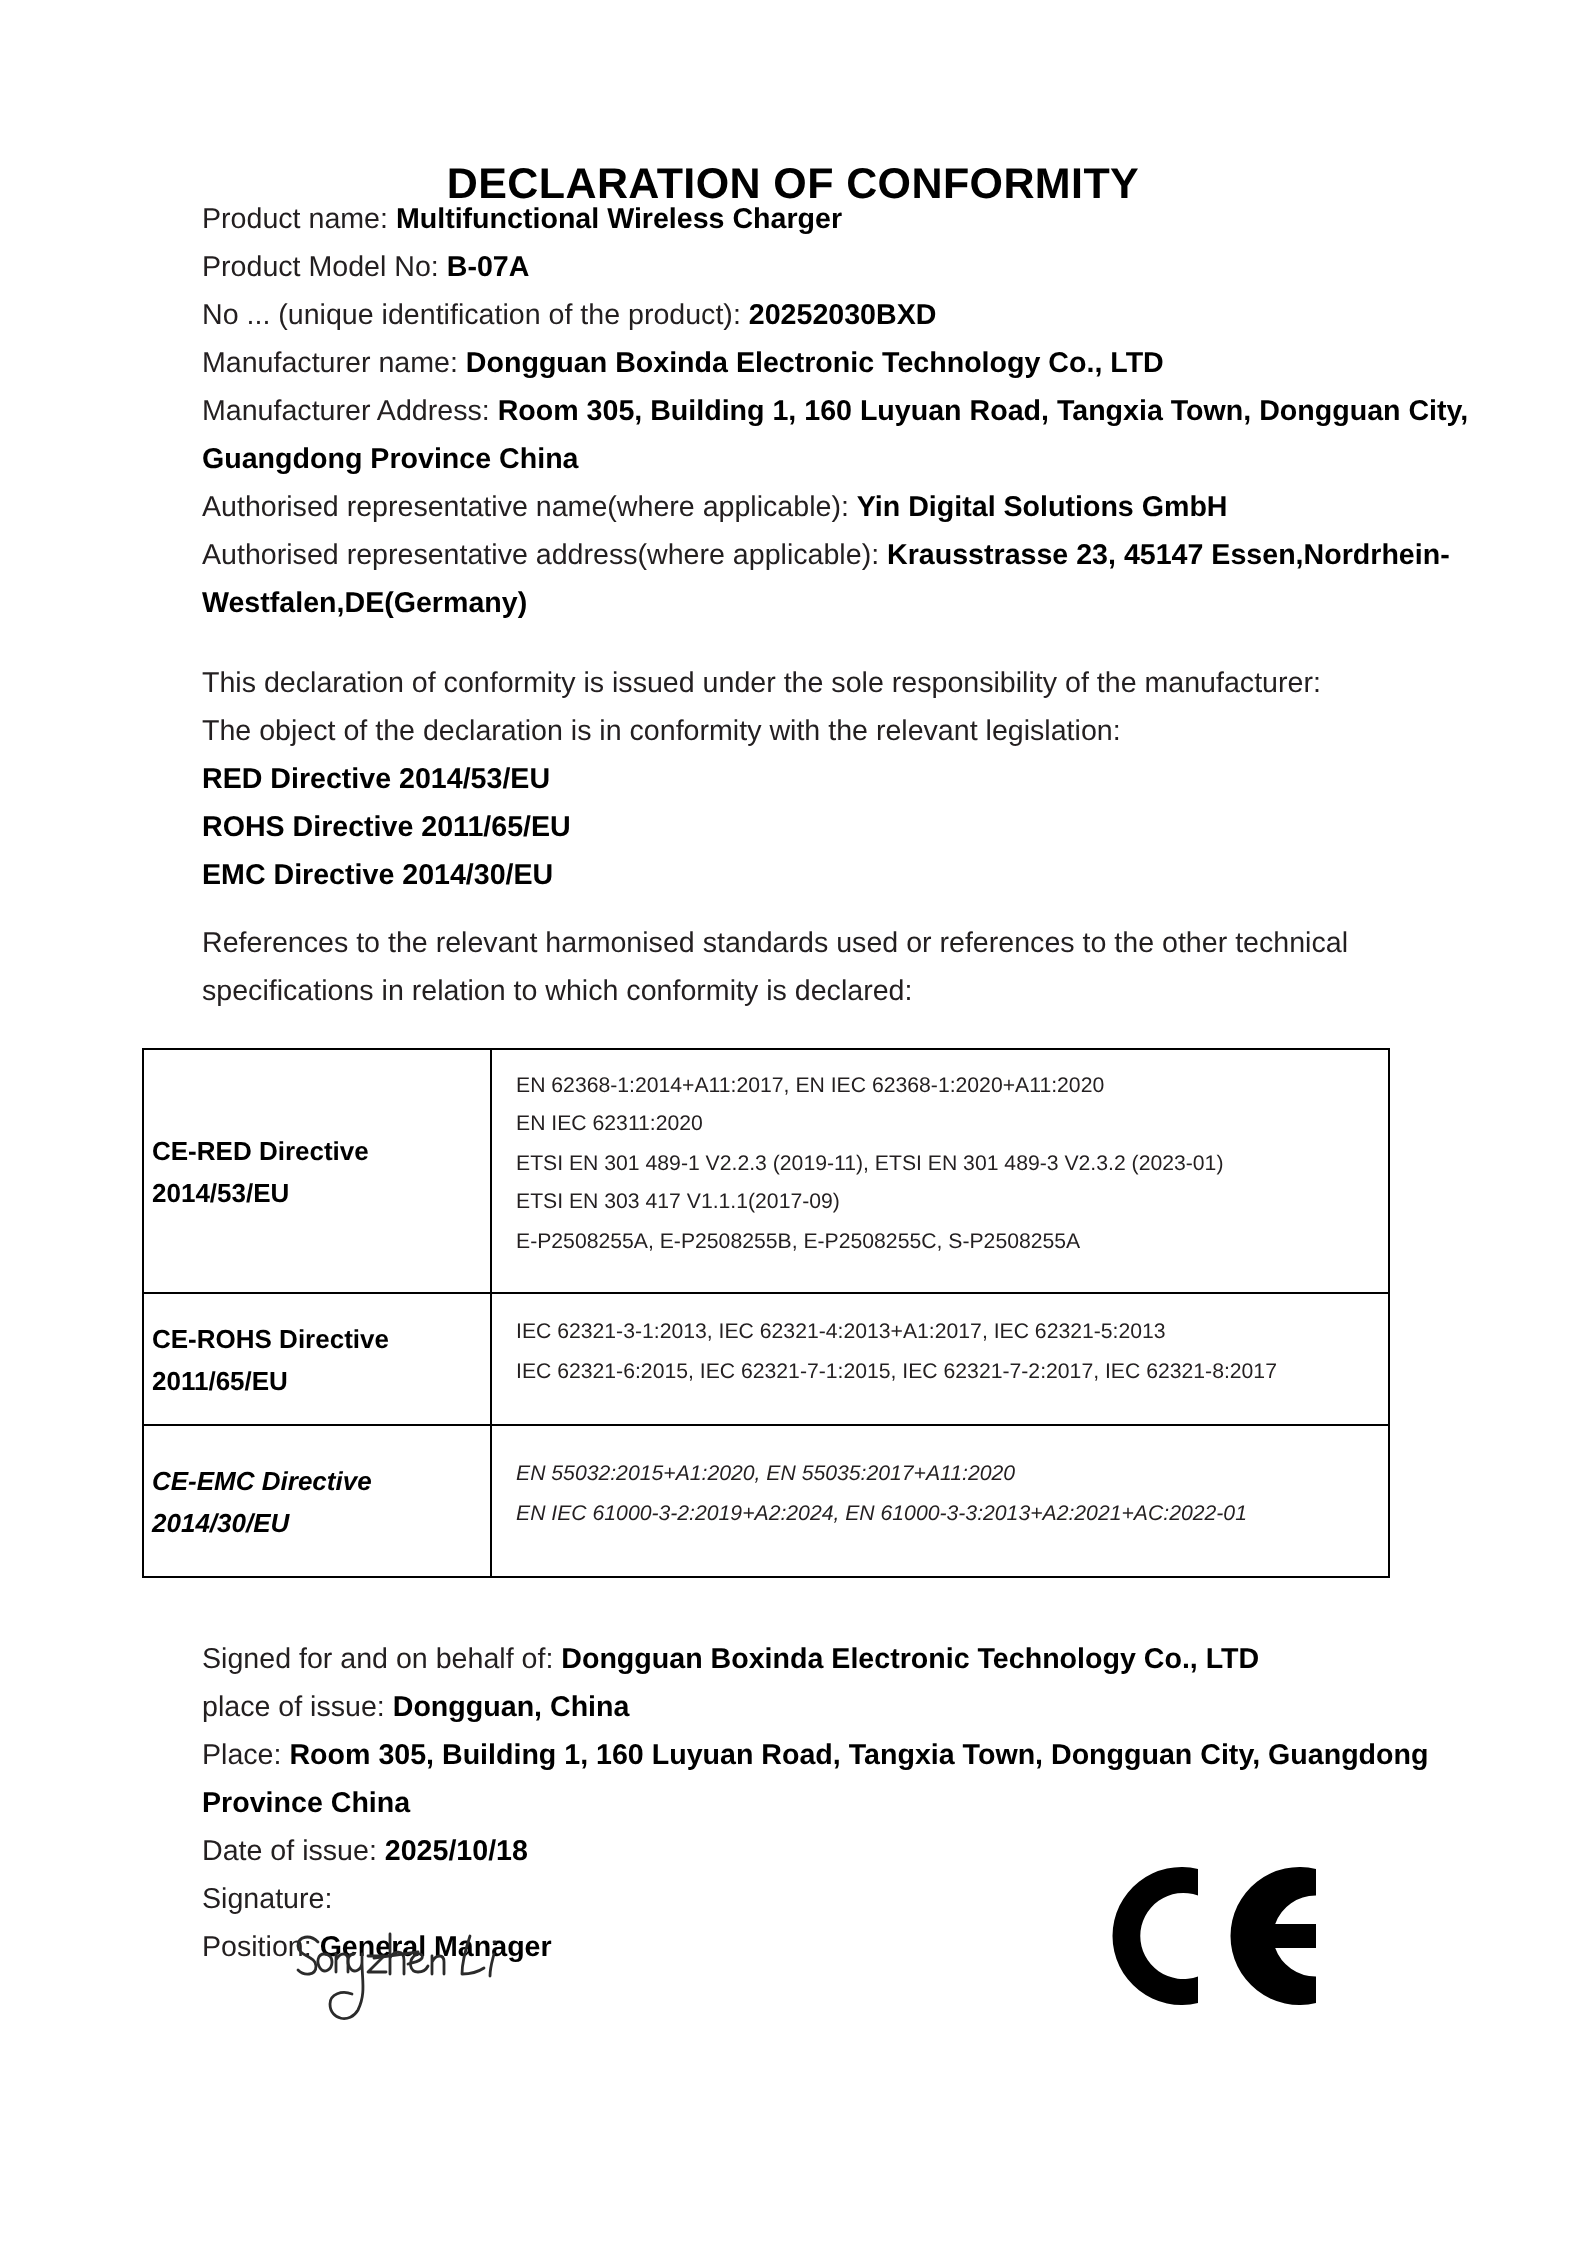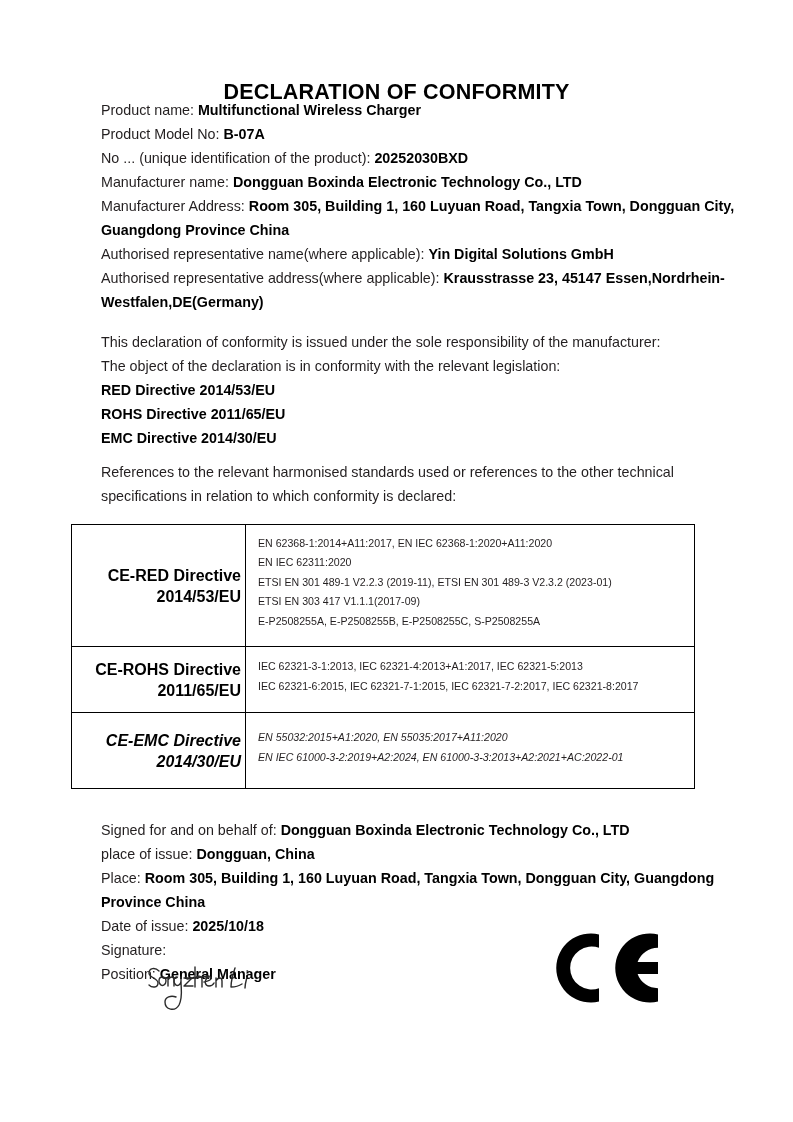--- a/index.html
+++ b/index.html
@@ -75,22 +75,22 @@
     border-collapse: collapse;
     table-layout: fixed;
   }
   .std-table td {
     border: 1px solid #000000;
     vertical-align: middle;
     padding: 0;
   }
   .std-table td.dir-cell {
     width: 165px;
-    text-align: right;
-    font-size: 16px;
+    text-align: left;
+    font-size: 13px;
     font-weight: bold;
     line-height: 21px;
     color: #000;
     padding: 6px 4px;
   }
   .std-table td.std-cell {
     text-align: left;
     font-size: 10.6px;
     line-height: 19.5px;
     color: #231f20;

